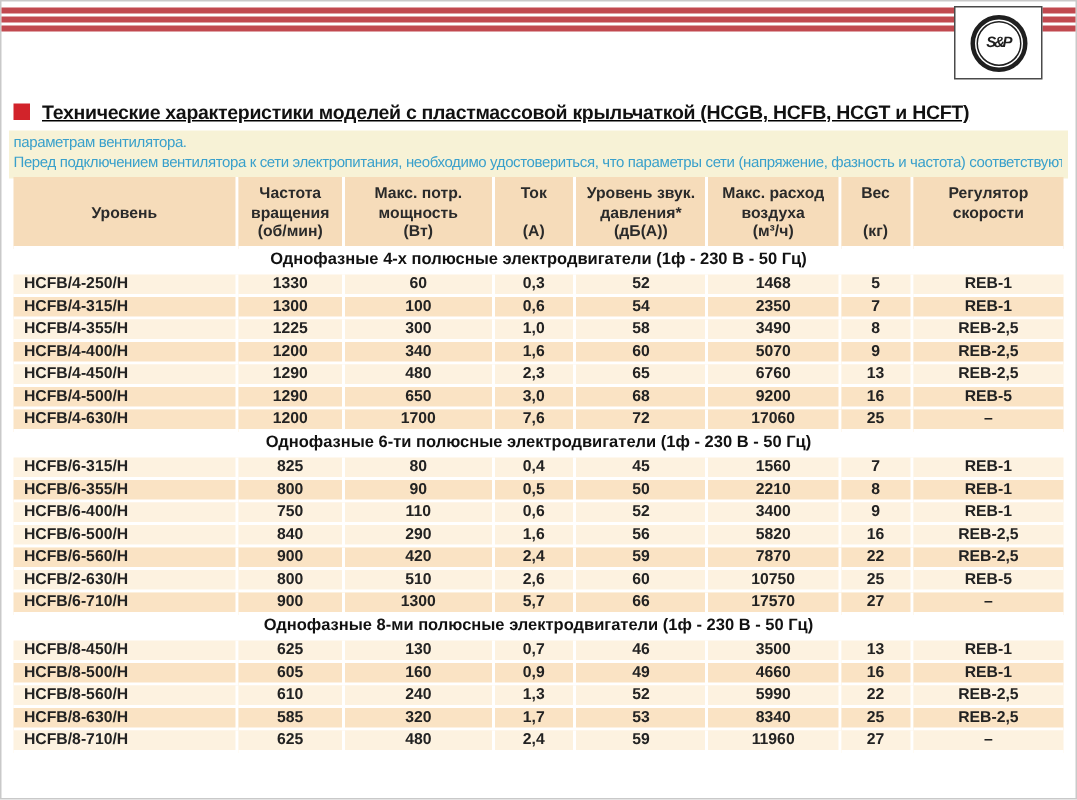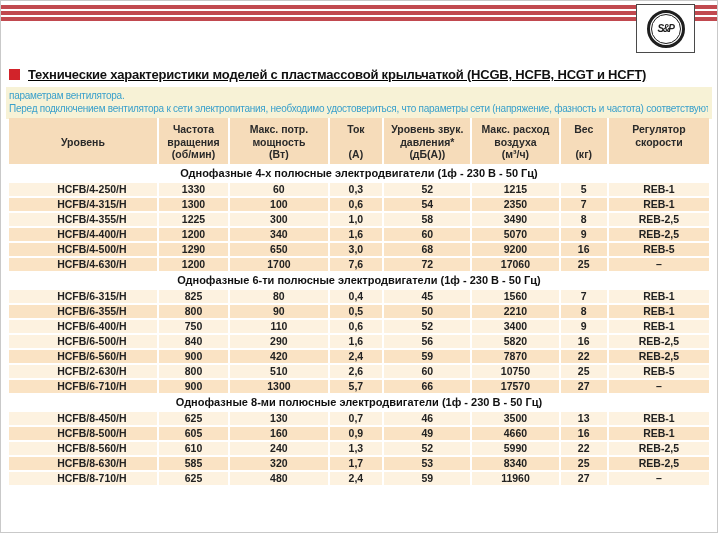--- a/index.html
+++ b/index.html
@@ -34,21 +34,21 @@
   table{width:100%;border-collapse:separate;border-spacing:0;table-layout:fixed;}
   col.c1{width:21.4%}col.c2{width:10.2%}col.c3{width:14.2%}col.c4{width:7.8%}
   col.c5{width:12.6%}col.c6{width:12.6%}col.c7{width:6.9%}col.c8{width:14.3%}
   th{background:#f6dcba;border-right:2px solid #fff;border-bottom:2px solid #fff;
     padding:5px 1px 3px;vertical-align:top;font-size:10.5px;color:#2a2a2a;}
   th:last-child,td:last-child{border-right:none;}
   th .hl{height:12.6px;line-height:12.6px;text-align:center;font-weight:bold;white-space:nowrap;overflow:visible;}
   td{border-right:2px solid #fff;border-bottom:2px solid #fff;height:13px;
     font-size:10.5px;line-height:13px;color:#222;text-align:center;font-weight:bold;
     padding:0 1px;white-space:nowrap;overflow:hidden;}
-  td.model{text-align:center;padding-left:19px;}
+  td.model{text-align:left;padding-left:7px;}
   tr.light td{background:#fdf2e0;}
   tr.dark td{background:#fae3c4;}
   tr.section td{background:#fff;font-weight:bold;font-size:11px;color:#111;height:15px;line-height:15px;}
 </style>
 </head>
 <body>
 
 <div class="page">
 
   <div class="stripes">
@@ -132,21 +132,21 @@
       <tbody id="table-body">
           <tr class="section">
             <td colspan="8">Однофазные 4-х полюсные электродвигатели (1ф - 230 В - 50 Гц)</td>
           </tr>
           <tr class="light">
             <td class="model">HCFB/4-250/H</td>
             <td>1330</td>
             <td>60</td>
             <td>0,3</td>
             <td>52</td>
-            <td>1215</td>
+            <td>1468</td>
             <td>5</td>
             <td>REB-1</td>
           </tr>
           <tr class="dark">
             <td class="model">HCFB/4-315/H</td>
             <td>1300</td>
             <td>100</td>
             <td>0,6</td>
             <td>54</td>
             <td>2350</td>
@@ -164,20 +164,30 @@
             <td>REB-2,5</td>
           </tr>
           <tr class="dark">
             <td class="model">HCFB/4-400/H</td>
             <td>1200</td>
             <td>340</td>
             <td>1,6</td>
             <td>60</td>
             <td>5070</td>
             <td>9</td>
+            <td>REB-2,5</td>
+          </tr>
+          <tr class="light">
+            <td class="model">HCFB/4-450/H</td>
+            <td>1290</td>
+            <td>480</td>
+            <td>2,3</td>
+            <td>65</td>
+            <td>6760</td>
+            <td>13</td>
             <td>REB-2,5</td>
           </tr>
           <tr class="dark">
             <td class="model">HCFB/4-500/H</td>
             <td>1290</td>
             <td>650</td>
             <td>3,0</td>
             <td>68</td>
             <td>9200</td>
             <td>16</td>

